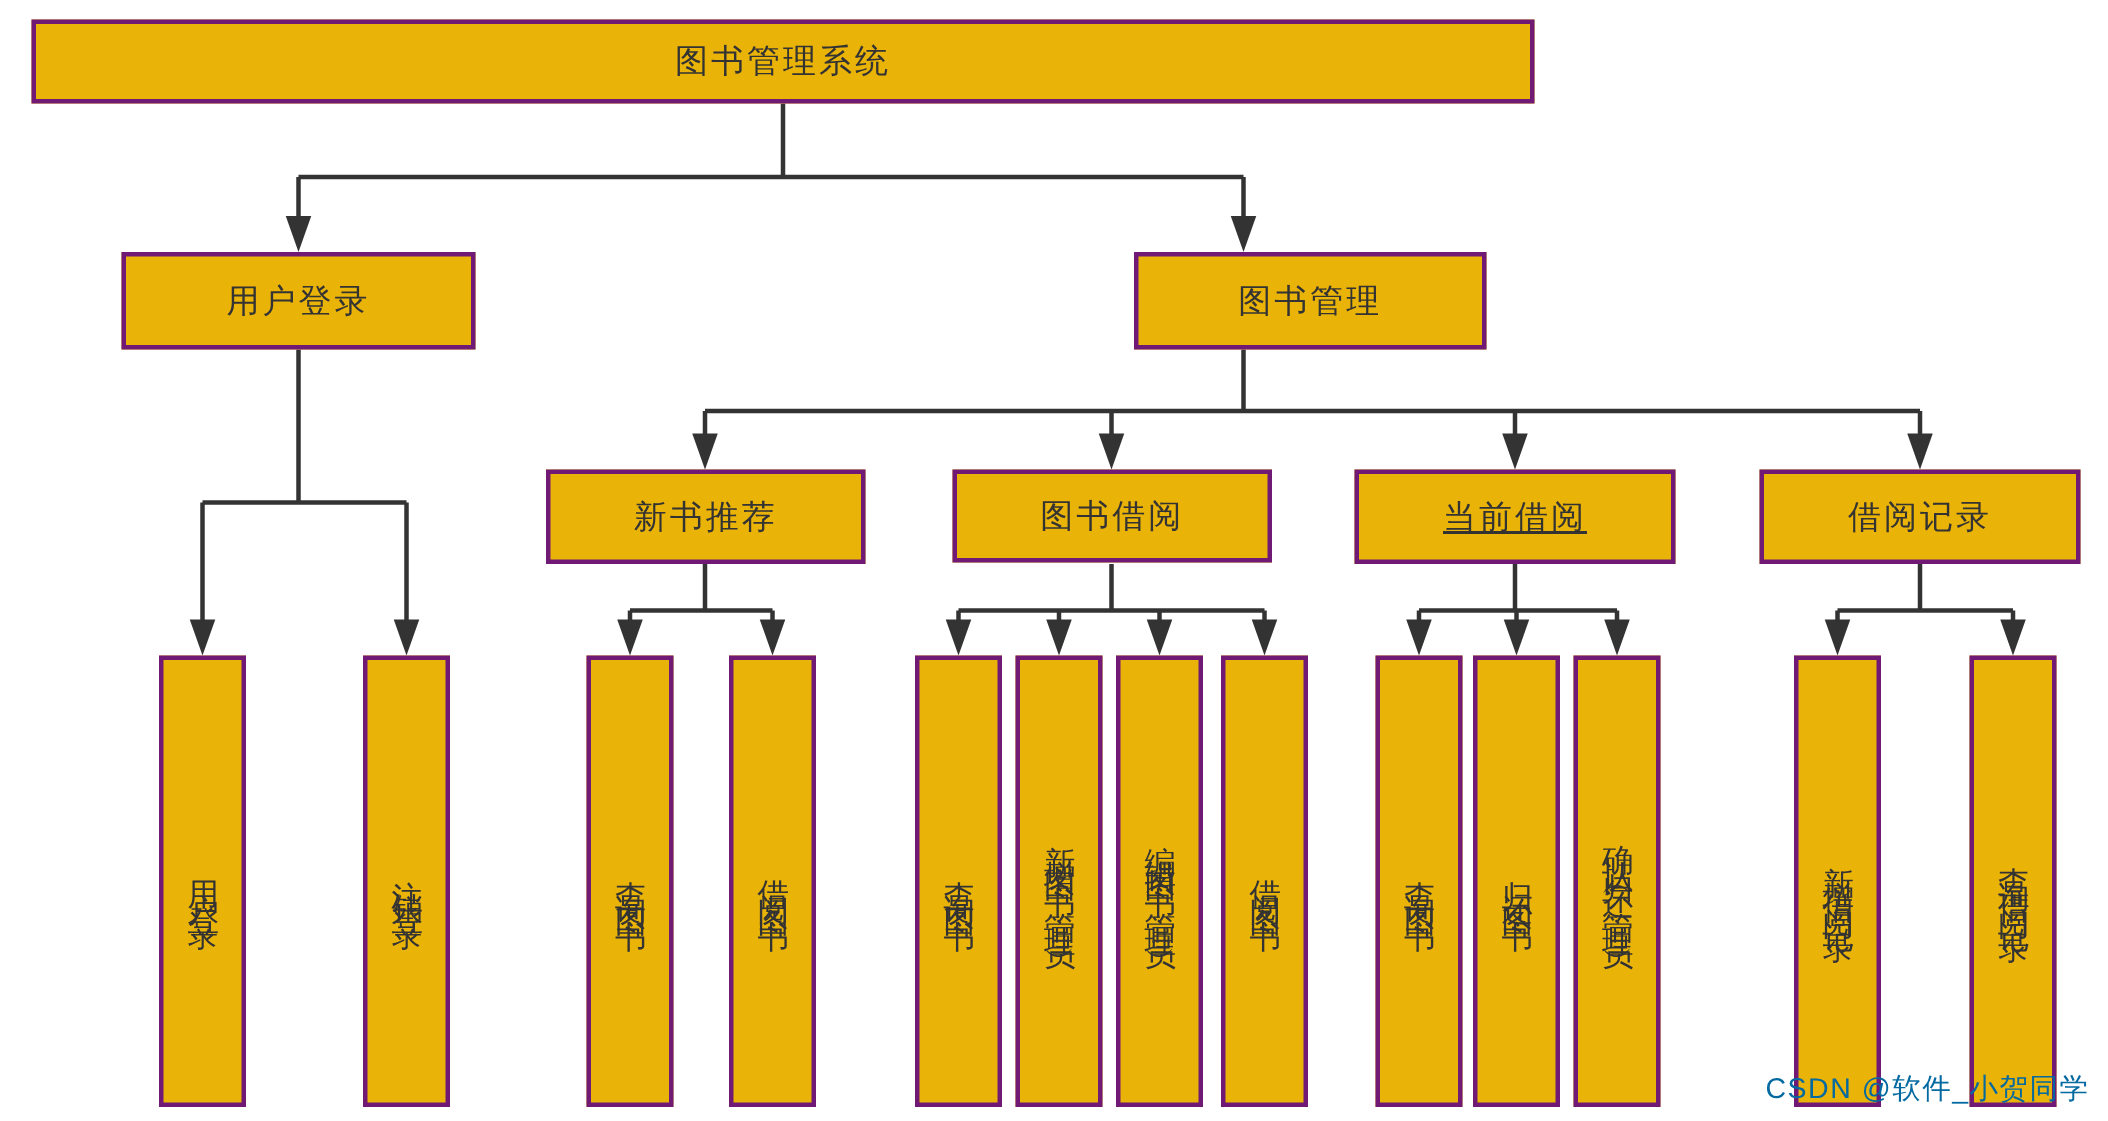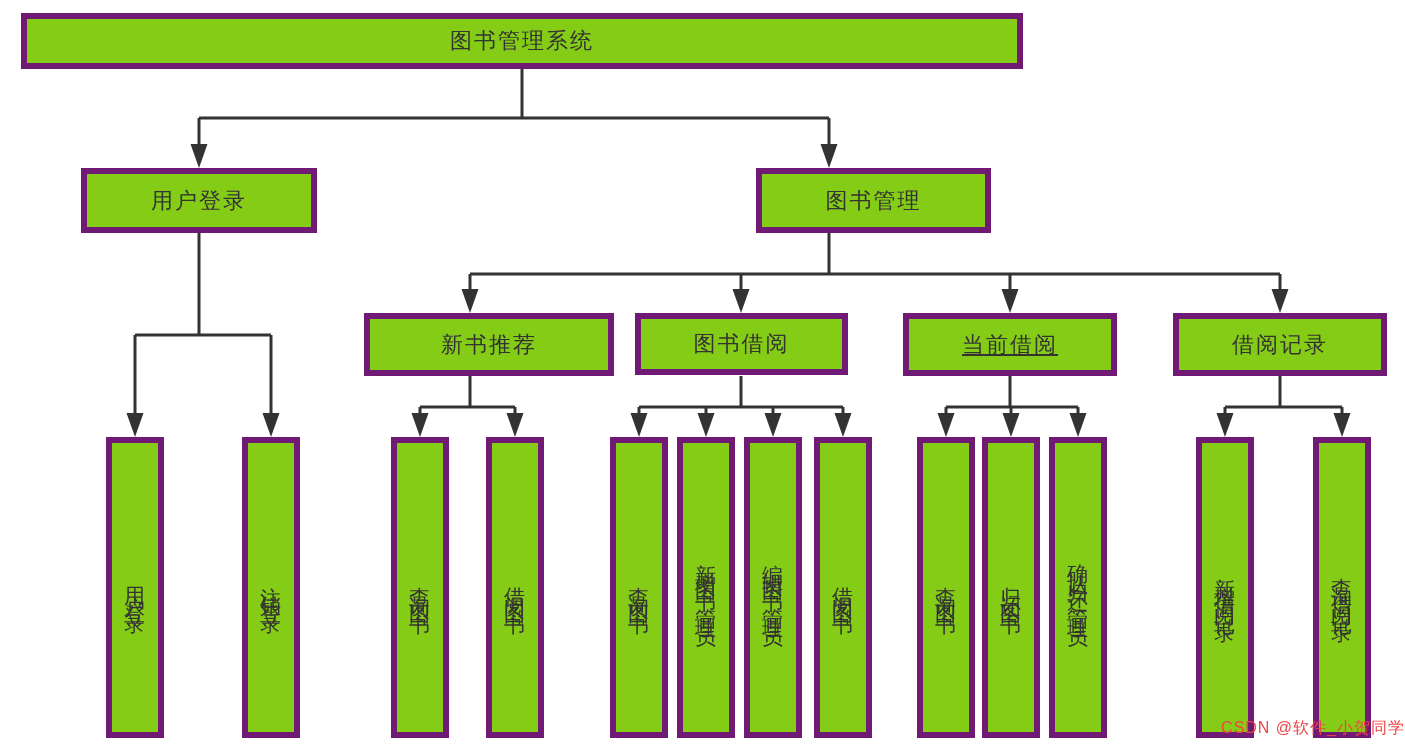--- a/index.html
+++ b/index.html
@@ -2,38 +2,38 @@
 <html><head>
 <meta charset="utf-8">
 <style>
   html,body{margin:0;padding:0;background:#fff;}
   .stage{
     position:relative;width:1405px;height:747px;background:#ffffff;overflow:hidden;
     font-family:"Liberation Sans",sans-serif;color:#333333;
   }
   .stage svg{position:absolute;left:0;top:0;z-index:1;}
   .node{
-    position:absolute;box-sizing:border-box;background:#84cc16;
-    border:6px solid #701a75;z-index:2;
+    position:absolute;box-sizing:border-box;background:#eab308;
+    border:3px solid #701a75;z-index:2;
     display:flex;align-items:center;justify-content:center;
   }
   .hbox{font-size:22px;letter-spacing:2px;}
   .vbox .vtext{
     writing-mode:vertical-rl;text-orientation:mixed;
     font-size:21px;line-height:1;letter-spacing:9px;
   }
   .watermark{
-    position:absolute;right:0;bottom:8px;z-index:3;
-    font-size:16px;letter-spacing:1px;color:#ef4444;
+    position:absolute;right:12px;bottom:8px;z-index:3;
+    font-size:19px;letter-spacing:1px;color:#0369a1;
   }
   
   .n-root{left:21px;top:13px;width:1002px;height:56px;}
   .n-userlogin{left:81px;top:168px;width:236px;height:65px;}
   .n-bookmgmt{left:712px;top:168px;width:235px;height:65px;margin-left:44px;}
-  .n-newbook{left:364px;top:313px;width:250px;height:63px;}
+  .n-newbook{left:364px;top:313px;width:213px;height:63px;}
   .n-bookborrow{left:635px;top:313px;width:213px;height:62px;}
   .n-currentborrow{left:903px;top:313px;width:214px;height:63px;text-decoration:underline;}
   .n-borrowrecords{left:1173px;top:313px;width:214px;height:63px;}
   .leaf{top:437px;width:58px;height:301px;}
   .l-1{left:106px;} .l-2{left:242px;}
   .l-3{left:391px;} .l-4{left:486px;}
   .l-5{left:610px;} .l-6{left:677px;} .l-7{left:744px;} .l-8{left:814px;}
   .l-9{left:917px;} .l-10{left:982px;} .l-11{left:1049px;}
   .l-12{left:1196px;} .l-13{left:1313px;}
 </style>

